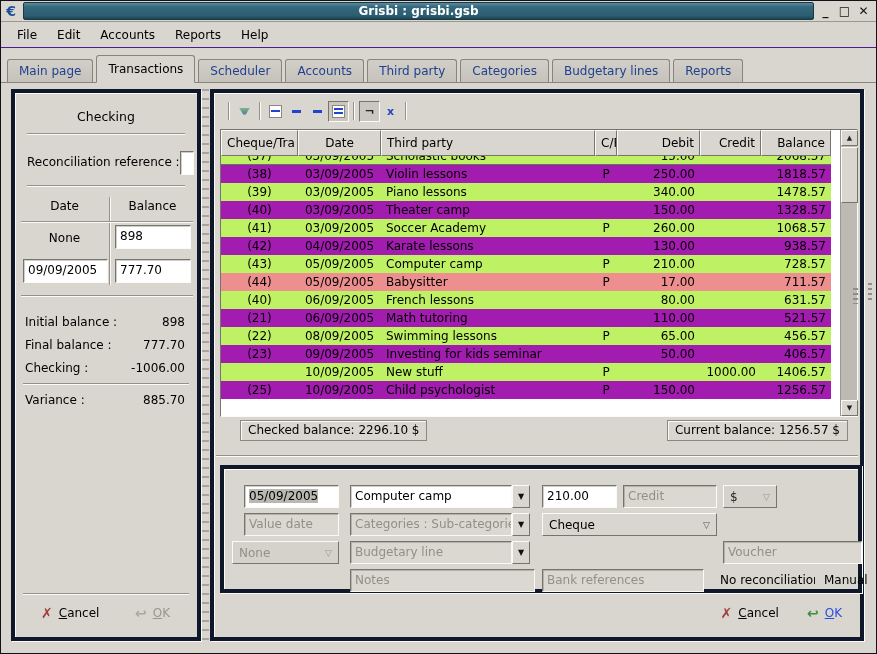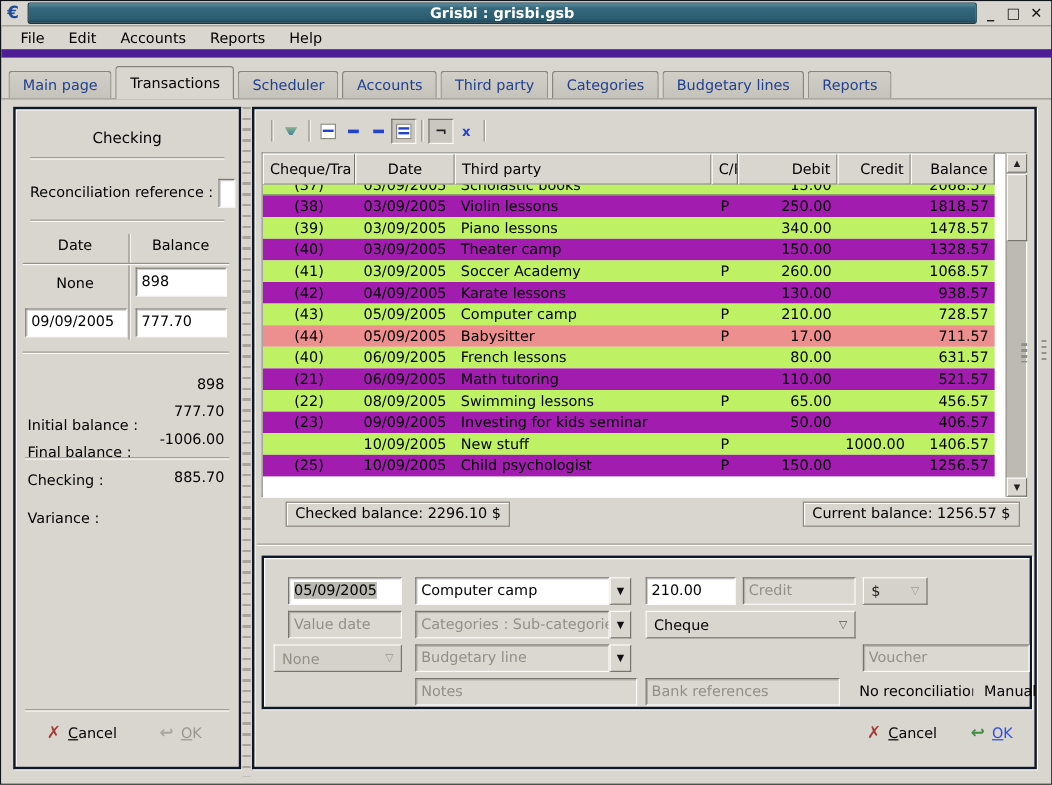--- a/index.html
+++ b/index.html
@@ -8,31 +8,31 @@
   .window{position:relative;width:877px;height:654px;border:1px solid #101418;background:#d9d6cf;overflow:hidden;}
 
   
   .titlebar{position:absolute;left:0;top:0;width:100%;height:21px;display:flex;background:#d9d6cf;border-bottom:1px solid #9b988f;}
   .app-icon{width:20px;text-align:center;line-height:20px;font-weight:bold;color:#1d4e9b;font-size:14px;}
   .tb-bar{flex:1;background:linear-gradient(#5d8a9c 0%,#34687c 25%,#2c5d70 80%,#1d4353 100%);border:1px solid #16394a;border-radius:2px;margin:1px 2px;color:#fff;font-weight:bold;text-align:center;line-height:17px;font-size:12px;}
   .win-controls{display:flex;align-items:center;padding-right:3px;}
   .wc{width:19px;height:17px;text-align:center;line-height:16px;font-weight:bold;font-size:12px;color:#111;}
 
   
-  .menubar{position:absolute;left:0;top:21px;width:100%;height:26px;display:flex;align-items:center;padding-left:6px;border-bottom:7px solid #4c1d95;}
+  .menubar{position:absolute;left:0;top:21px;width:100%;height:26px;display:flex;align-items:center;padding-left:6px;border-bottom:1px solid #4c1d95;}
   .menu-item{padding:3px 10px;white-space:nowrap;}
 
   
   .tabbar{position:absolute;left:0;top:47px;width:100%;height:35px;display:flex;align-items:flex-end;padding:0 0 0 6px;border-bottom:1px solid #86847c;}
   .tab{height:23px;line-height:22px;padding:0 11px;margin-right:3px;background:linear-gradient(#d2cfc8,#c5c2bb);border:1px solid #86847c;border-bottom:none;border-radius:3px 3px 0 0;color:#21418f;white-space:nowrap;}
   .tab.active{height:28px;line-height:27px;background:#d9d6cf;color:#000;border-bottom:1px solid #d9d6cf;margin-bottom:-1px;z-index:2;}
 
   
   .main{position:absolute;left:0;top:82px;width:100%;height:570px;background:#d9d6cf;}
-  .etched{border:2px solid #0f172a;box-shadow:inset 1px 1px 0 #fbfaf7, 1px 1px 0 #fbfaf7;}
+  .etched{border:4px solid #0f172a;box-shadow:inset 1px 1px 0 #fbfaf7, 1px 1px 0 #fbfaf7;}
   .hsep{height:2px;border-top:1px solid #94918a;border-bottom:1px solid #fbfaf7;}
   .vsep{width:2px;border-left:1px solid #94918a;border-right:1px solid #fbfaf7;}
 
   .left-frame{position:absolute;left:10px;top:6px;width:190px;height:552px;}
   .splitter{position:absolute;left:201px;top:2px;width:7px;height:562px;background:repeating-linear-gradient(180deg,#d9d6cf 0 4px,#a7a49c 4px 6px,#d9d6cf 6px 9px);}
   .right-frame{position:absolute;left:209px;top:6px;width:654px;height:552px;}
   .edge-grip{position:absolute;right:4px;top:200px;width:4px;height:18px;background:repeating-linear-gradient(180deg,#918f87 0 2px,transparent 2px 5px);}
 
   
   .lp-title{position:absolute;top:16px;left:0;width:100%;text-align:center;font-size:12.5px;}
@@ -43,21 +43,21 @@
   .lp-colhead{position:absolute;top:106px;height:18px;text-align:center;}
   .lp-vline{position:absolute;left:94px;top:104px;height:88px;}
   .lp-hline{position:absolute;top:128px;left:6px;width:172px;}
   .lp-none{position:absolute;top:138px;left:6px;width:87px;text-align:center;}
   .entry{background:#fff;border:1px solid;border-color:#76746c #fbfaf7 #fbfaf7 #76746c;box-shadow:inset 1px 1px 0 rgba(60,60,55,.25);padding:3px 4px;white-space:nowrap;overflow:hidden;}
   .lp-e1{position:absolute;left:100px;top:132px;width:76px;height:24px;}
   .lp-e2{position:absolute;left:8px;top:166px;width:85px;height:24px;}
   .lp-e3{position:absolute;left:100px;top:166px;width:76px;height:24px;}
   .lp-hline2{position:absolute;top:202px;left:6px;width:172px;}
   .lp-row{position:absolute;left:10px;right:12px;height:18px;}
-  .lp-row .lbl{float:left;margin-top:34px;}
+  .lp-row .lbl{float:left;}
   .lp-row .val{float:right;}
   .lp-sep3{position:absolute;top:290px;left:8px;right:8px;}
   .lp-sep4{position:absolute;top:500px;left:8px;right:8px;}
   .btn{display:inline-flex;align-items:center;gap:6px;white-space:nowrap;}
   .btn .x-ico{color:#a43c3c;font-weight:bold;font-size:14px;}
   .btn .ok-ico{color:#3e8e41;font-weight:bold;font-size:14px;}
   .btn.disabled{color:#98968d;}
   .btn.disabled .ok-ico{color:#a9a79e;}
   .u{text-decoration:underline;}
   .lp-cancel{position:absolute;left:26px;top:512px;}

